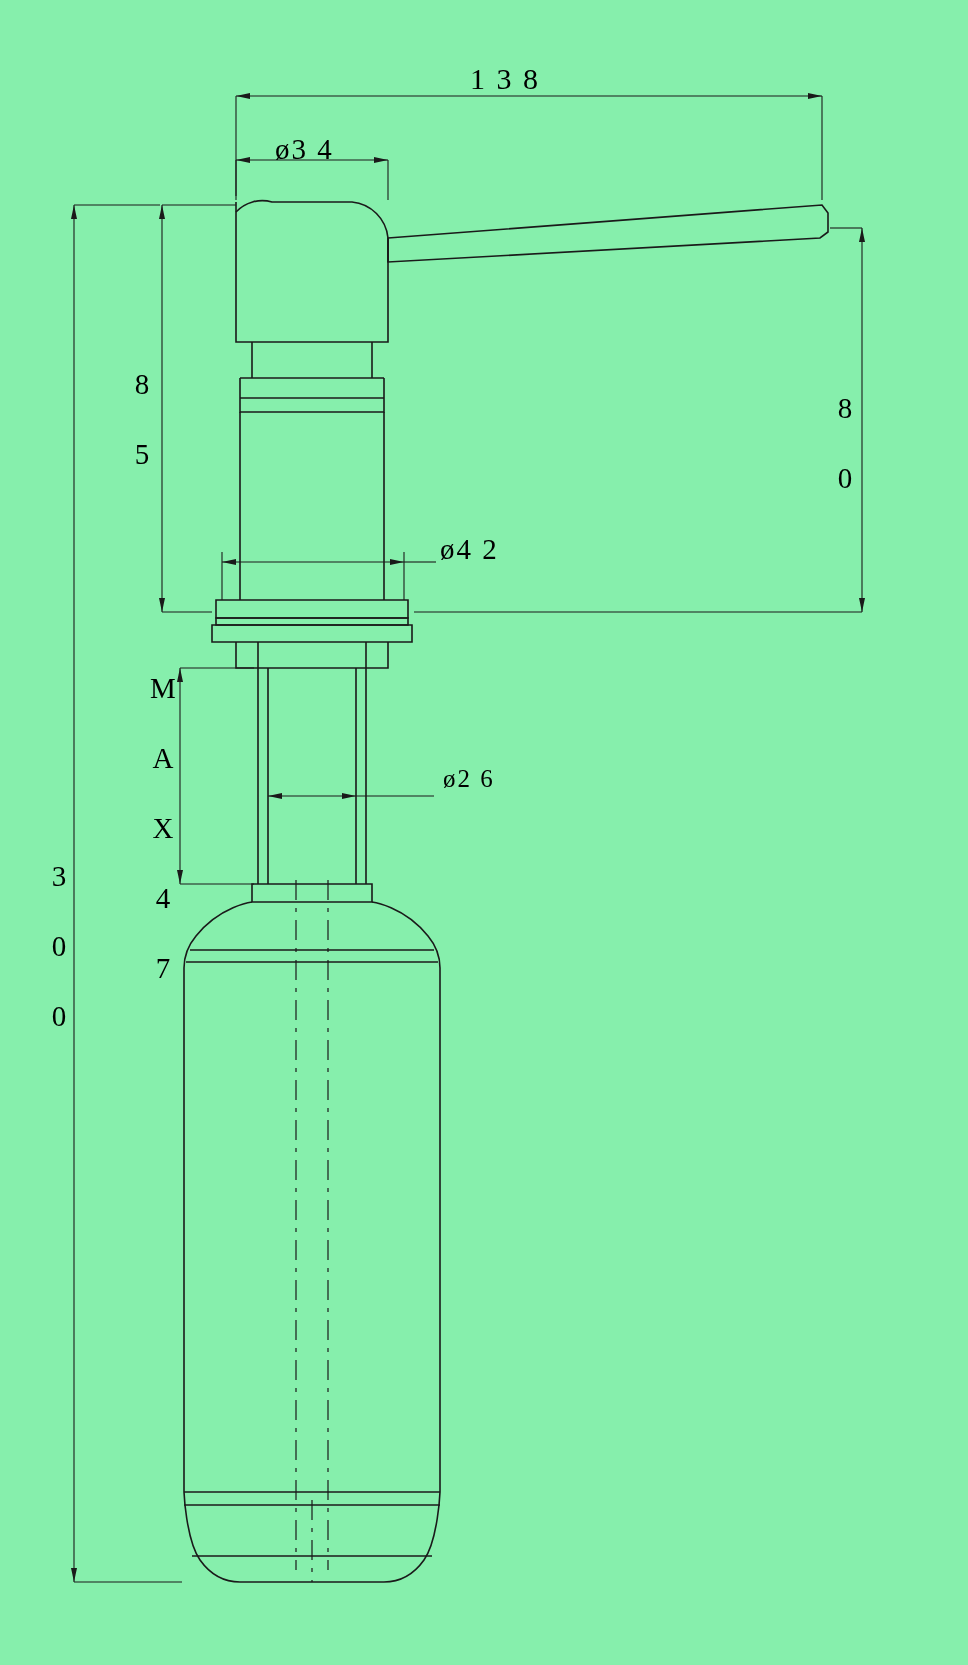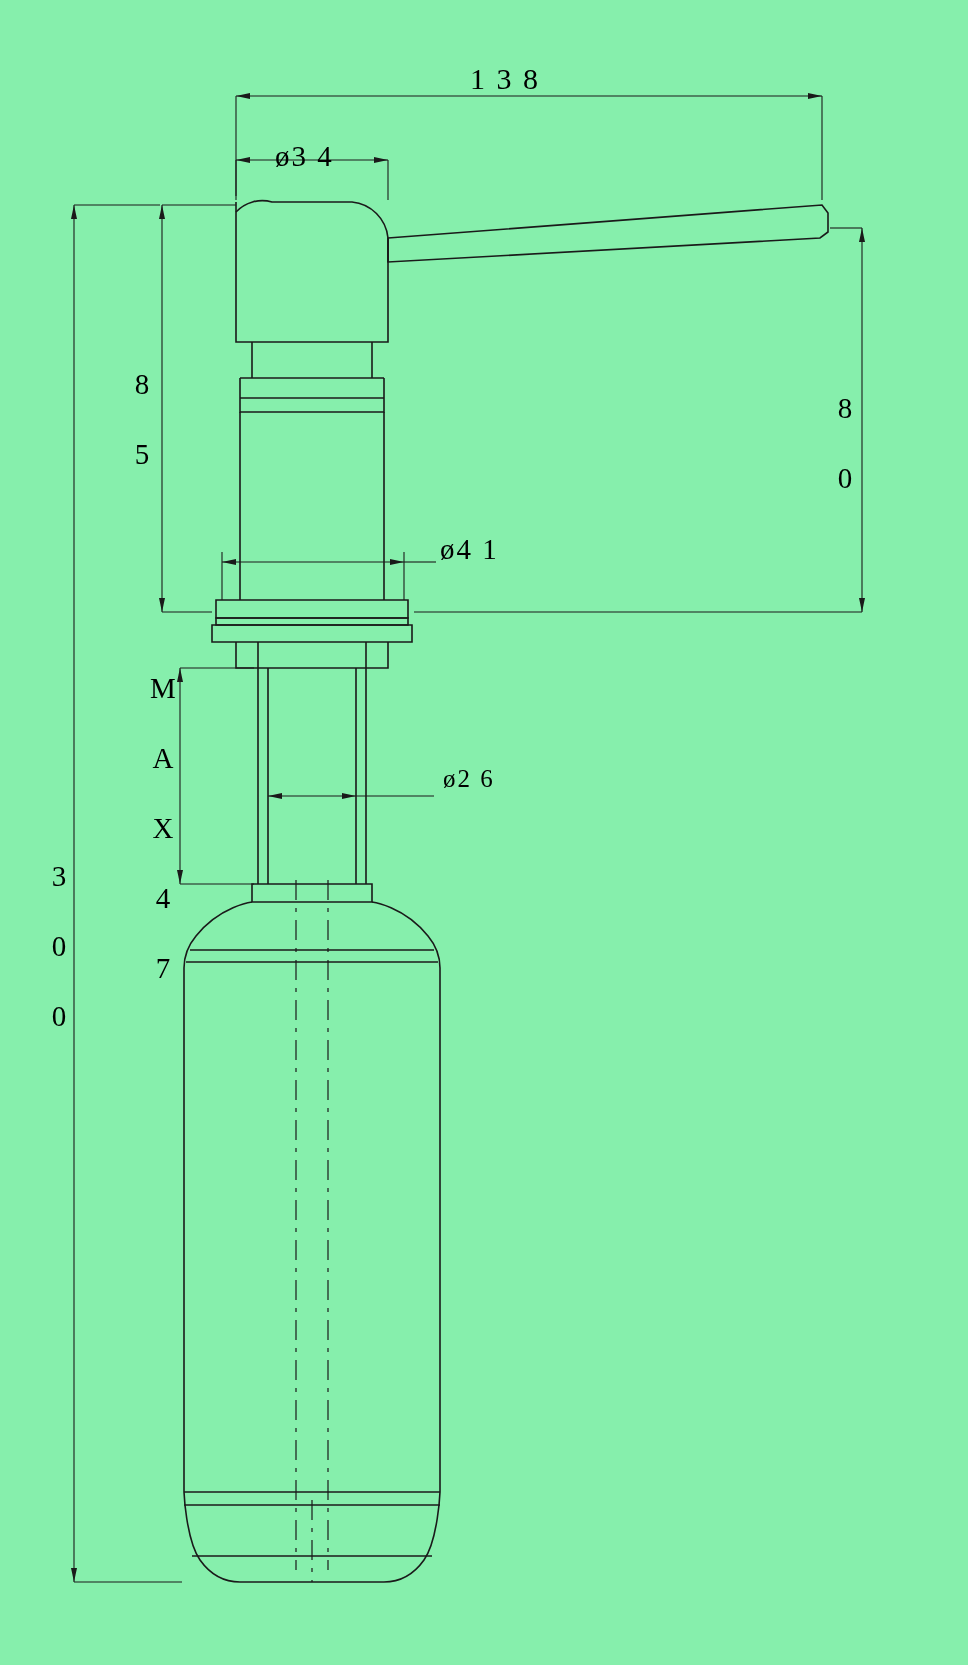--- a/index.html
+++ b/index.html
@@ -132,27 +132,27 @@
       <line x1="180" y1="884" x2="254" y2="884"></line>
       <line x1="180" y1="668" x2="180" y2="884" marker-start="url(#arrL)" marker-end="url(#arrR)"></line>
 
       <line x1="268" y1="796" x2="356" y2="796" marker-start="url(#arrL)" marker-end="url(#arrR)"></line>
       <line x1="356" y1="796" x2="434" y2="796"></line>
     </g>
   </svg>
 
   <div class="dim-label" style="left:470px; top:62px; font-size:30px;">1 3 8</div>
 
-  <div class="dim-label" style="left:275px; top:140px; font-size:29px;">ø3 4</div>
+  <div class="dim-label" style="left:275px; top:133px; font-size:29px;">ø3 4</div>
 
   <div class="dim-label vertical-label" style="left:125px; top:368px; font-size:29px;">8 5</div>
 
   <div class="dim-label vertical-label" style="left:828px; top:392px; font-size:29px;">8 0</div>
 
-  <div class="dim-label" style="left:440px; top:533px; font-size:29px;">ø4 1</div>
+  <div class="dim-label" style="left:440px; top:533px; font-size:29px;">ø4 2</div>
 
   <div class="dim-label vertical-label" style="left:146px; top:672px; font-size:29px;">M A X 4 7</div>
 
   <div class="dim-label" style="left:443px; top:765px; font-size:25px;">ø2 6</div>
 
   <div class="dim-label vertical-label" style="left:42px; top:860px; font-size:29px;">3 0 0</div>
 
 </div>
 
 </body></html>

